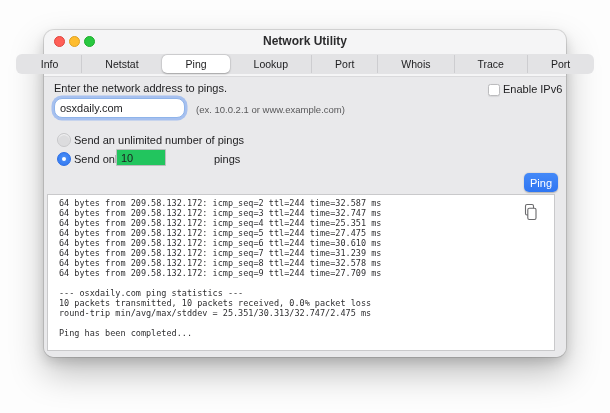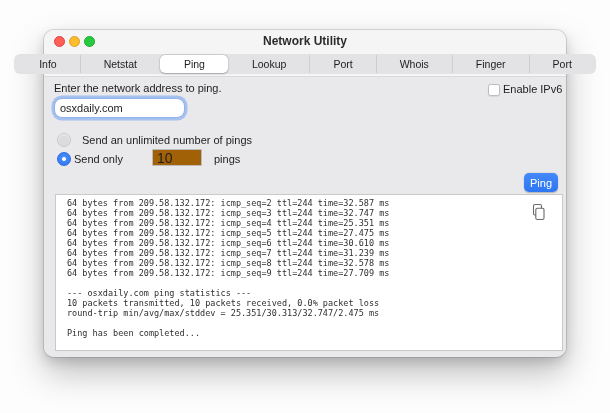--- a/index.html
+++ b/index.html
@@ -65,32 +65,32 @@
   }
   .radio{position:absolute;width:12px;height:12px;border-radius:50%;}
   .radio.off{background:#dcdcde;border:0.5px solid #c8c8ca;box-shadow:inset 0 1px 1px rgba(255,255,255,0.7);}
   .radio.on{background:radial-gradient(circle at 50% 42%, #4d92f8, #2d73ef);border:0.5px solid #2a6de5;}
   .radio.on::after{
     content:"";position:absolute;left:50%;top:50%;width:4px;height:4px;margin:-2px 0 0 -2px;
     background:#fff;border-radius:50%;
   }
   .count-input{
     position:absolute;left:72px;top:72px;width:44px;height:15px;
-    font-family:"Liberation Sans",sans-serif;font-size:14px;color:#1d1d1f;
-    background:#a16207;border:1px solid #bcbcbe;border-radius:1px;padding:0 0 0 4px;outline:none;margin-left:36px;
+    font-family:"Liberation Sans",sans-serif;font-size:11px;color:#1d1d1f;
+    background:#22c55e;border:1px solid #bcbcbe;border-radius:1px;padding:0 0 0 4px;outline:none;
   }
   .ping-btn{
     position:absolute;left:480px;top:96px;width:34px;height:19px;
     background:linear-gradient(#4489f8,#2f76f2);color:#fff;font-size:11px;
     border:none;border-radius:5px;padding:0;font-family:"Liberation Sans",sans-serif;
     box-shadow:0 0.5px 1.5px rgba(0,0,0,0.25);
   }
   .output{
     position:absolute;left:3px;top:117px;width:506px;height:155px;
-    background:#ffffff;border:1px solid #c9c9cb;overflow:hidden;margin-left:8px;
+    background:#ffffff;border:1px solid #c9c9cb;overflow:hidden;
   }
   .output pre{
     margin:0;padding:3px 0 0 11px;
     font-family:"DejaVu Sans Mono","Liberation Mono",monospace;
     font-size:8.5px;line-height:10px;color:#2e2e30;white-space:pre;
   }
   .copy-btn{
     position:absolute;right:16px;top:8px;width:16px;height:18px;
     background:none;border:none;padding:0;cursor:pointer;
   }
@@ -108,38 +108,39 @@
       <div class="win-title">Network Utility</div>
     </div>
     <div class="tabrow">
       <div class="segctl">
           <div class="seg">Info</div>
           <div class="seg">Netstat</div>
           <div class="seg selected">Ping</div>
           <div class="seg">Lookup</div>
           <div class="seg">Port</div>
           <div class="seg">Whois</div>
-          <div class="seg">Finger</div>
+          <div class="seg">Trace</div>
           <div class="seg">Port</div>
         </div>
     </div>
   </div>
 
   <div class="content">
 
-    <div class="lbl" style="left:10px;top:5px;">Enter the network address to ping.</div>
+    <div class="lbl" style="left:10px;top:5px;">Enter the network address to pings.</div>
 
     <input class="addr-input" type="text" value="osxdaily.com" style="">
 
+    <div class="hint" style="left:152px;top:27px;">(ex. 10.0.2.1 or www.example.com)</div>
 
     <div class="chk"></div>
     <div class="lbl" style="left:459px;top:6px;">Enable IPv6</div>
 
     <div class="radio off" style="left:13px;top:56px;"></div>
-    <div class="lbl" style="left:30px;top:57px;margin-left:8px;">Send an unlimited number of pings</div>
+    <div class="lbl" style="left:30px;top:57px;">Send an unlimited number of pings</div>
 
     <div class="radio on" style="left:13px;top:75px;"></div>
     <div class="lbl" style="left:30px;top:76px;">Send only</div>
     <input class="count-input" type="text" value="10" style="">
     <div class="lbl" style="left:133px;top:76px;padding-left:37px;">pings</div>
 
     <button class="ping-btn">Ping</button>
 
     <div class="output">
       <pre>64 bytes from 209.58.132.172: icmp_seq=2 ttl=244 time=32.587 ms

